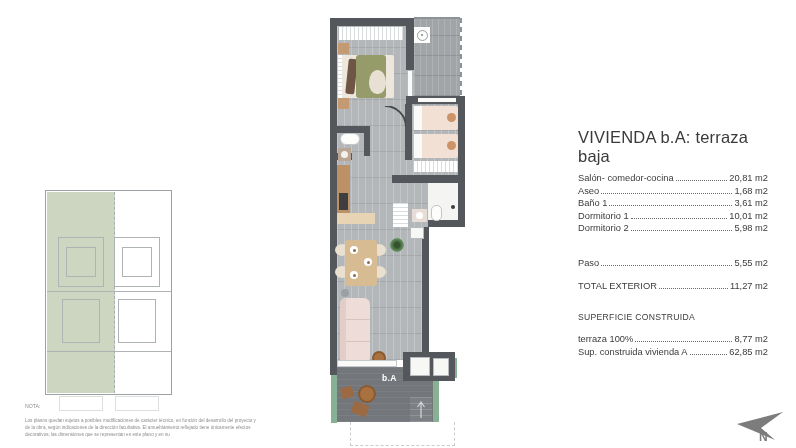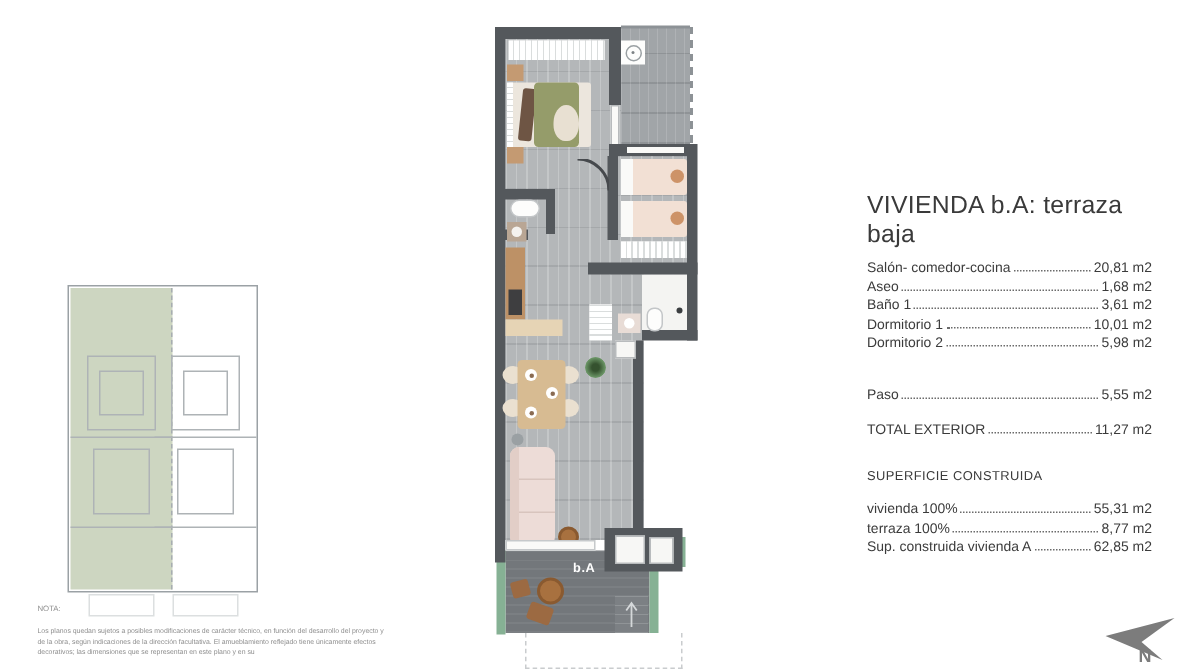--- a/index.html
+++ b/index.html
@@ -253,25 +253,20 @@
       <span>TOTAL EXTERIOR</span>
       <span class="leader"></span>
       <span class="val">11,27 m2</span>
     </div>
 
     <div class="gap20"></div>
     <div class="section-heading">SUPERFICIE CONSTRUIDA</div>
 
     <div class="rows">
 
-        <div class="row">
-          <span class="lbl">vivienda 100%</span>
-          <span class="leader"></span>
-          <span class="val">55,31 m2</span>
-        </div>
 
         <div class="row">
           <span class="lbl">terraza 100%</span>
           <span class="leader"></span>
           <span class="val">8,77 m2</span>
         </div>
 
         <div class="row">
           <span class="lbl">Sup. construida vivienda A</span>
           <span class="leader"></span>

